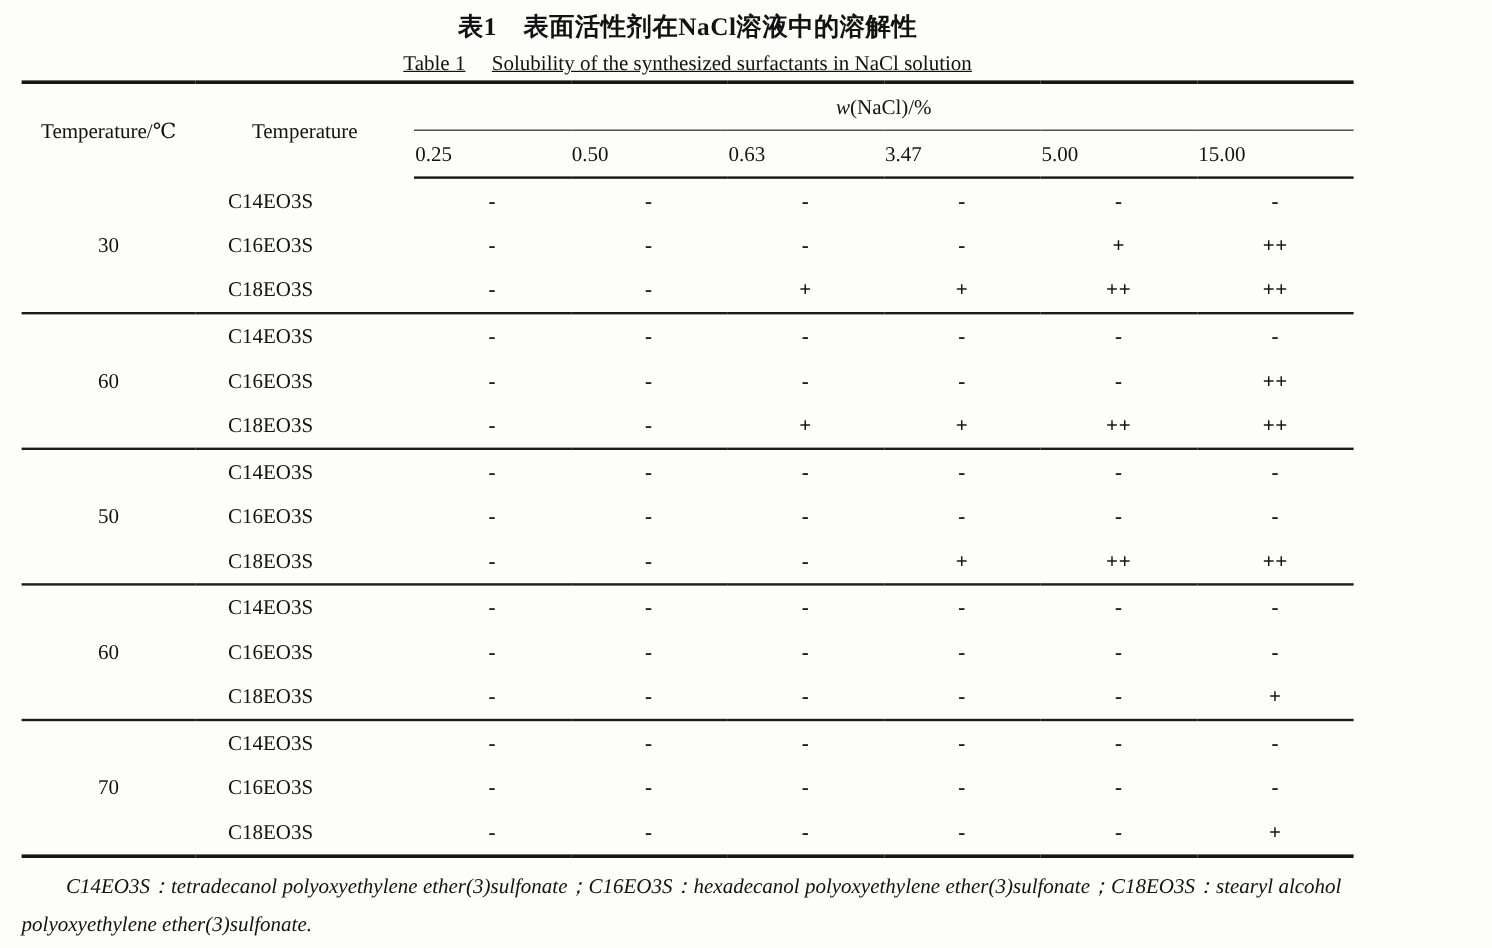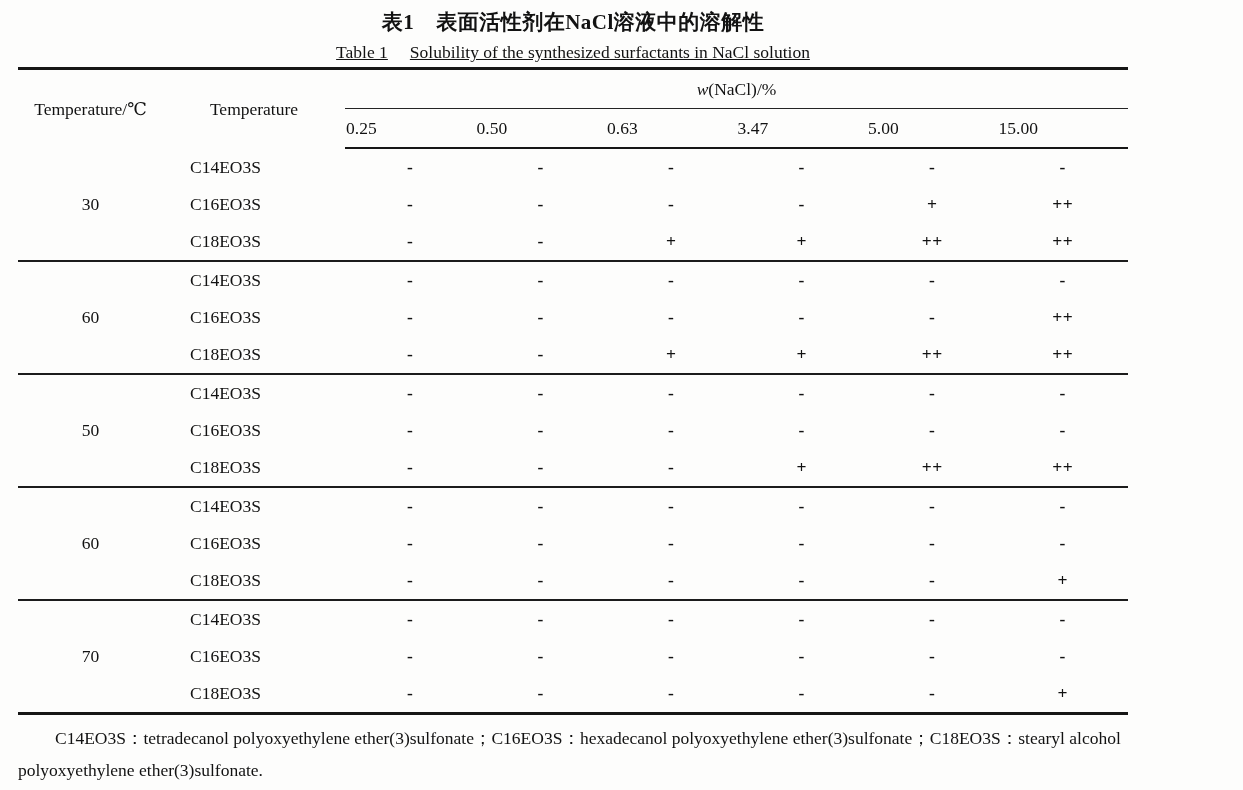--- a/index.html
+++ b/index.html
@@ -39,21 +39,21 @@
   }
   tbody td{
     height:35px;text-align:center;vertical-align:middle;
   }
   td.temp-cell{vertical-align:middle;}
   td.surf-cell{text-align:left;padding-left:27px;}
   td.val-cell{font-weight:600;letter-spacing:0.5px;}
   tr.group-start td{border-top:2px solid #1c1c1c;}
 
   .footnotes{margin-top:7px;font-size:17.5px;}
-  .fn{margin:0;line-height:32px;text-indent:37px;}
+  .fn{margin:0;line-height:32px;text-indent:37px;font-style:italic;}
   .fn-symbols{margin-top:3px;line-height:26px;text-indent:37px;}
 </style>
 </head>
 <body>
 
 <div class="sheet">
   <div class="content">
 
     <div class="title-zh">
       <span>表1</span><span class="tgap"></span><span>表面活性剂在NaCl溶液中的溶解性</span>

